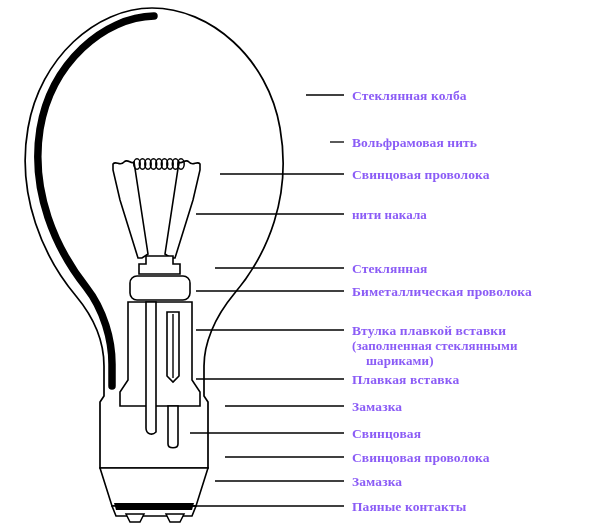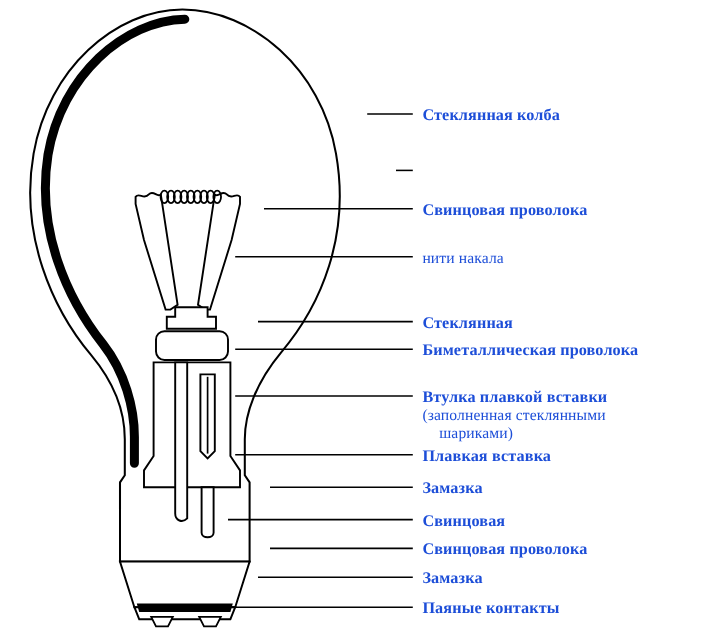--- a/index.html
+++ b/index.html
@@ -24,33 +24,33 @@
   .label-layer {
     position: absolute;
     left: 0;
     top: 0;
     width: 600px;
     height: 531px;
     pointer-events: none;
   }
   .label {
     position: absolute;
-    color: #1d4ed8;
+    color: #8b5cf6;
     font-family: "Liberation Serif", "DejaVu Serif", serif;
     font-size: 13.5px;
     font-weight: 700;
     line-height: 15px;
     white-space: pre;
     letter-spacing: 0.1px;
     pointer-events: auto;
   }
   .label .sub {
     display: block;
     font-size: 13px;
-    font-weight: 400;
+    font-weight: 700;
   }
   .label .sub.indent {
     padding-left: 14px;
   }
 </style>
 </head>
 <body>
 
 <svg id="figure" viewBox="0 0 600 531" width="600" height="531" xmlns="http://www.w3.org/2000/svg">
 
@@ -159,20 +159,21 @@
       <line x1="225" y1="406" x2="344" y2="406"></line>
       <line x1="190" y1="433" x2="344" y2="433"></line>
       <line x1="225" y1="457" x2="344" y2="457"></line>
       <line x1="215" y1="481" x2="344" y2="481"></line>
       <line x1="150" y1="506" x2="344" y2="506"></line>
     </g>
 </svg>
 
 <div class="label-layer" id="label-layer">
     <div class="label" style="left: 352px; top: 88px;"><span>Стеклянная колба</span></div>
+    <div class="label" style="left: 352px; top: 135px;"><span>Вольфрамовая нить</span></div>
     <div class="label" style="left: 352px; top: 167px;"><span>Свинцовая проволока</span></div>
     <div class="label" style="left: 352px; top: 207px;"><span class="sub">нити накала</span></div>
     <div class="label" style="left: 352px; top: 261px;"><span>Стеклянная</span></div>
     <div class="label" style="left: 352px; top: 284px;"><span>Биметаллическая проволока</span></div>
     <div class="label" style="left: 352px; top: 372px;"><span>Плавкая вставка</span></div>
     <div class="label" style="left: 352px; top: 323px;"><span>Втулка плавкой вставки</span><span class="sub">(заполненная стеклянными</span><span class="sub indent">шариками)</span></div>
     <div class="label" style="left: 352px; top: 399px;"><span>Замазка</span></div>
     <div class="label" style="left: 352px; top: 426px;"><span>Свинцовая</span></div>
     <div class="label" style="left: 352px; top: 450px;"><span>Свинцовая проволока</span></div>
     <div class="label" style="left: 352px; top: 474px;"><span>Замазка</span></div>

